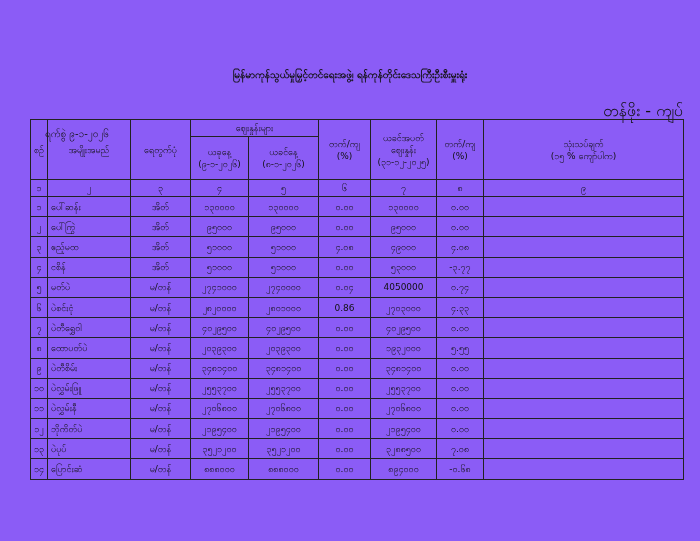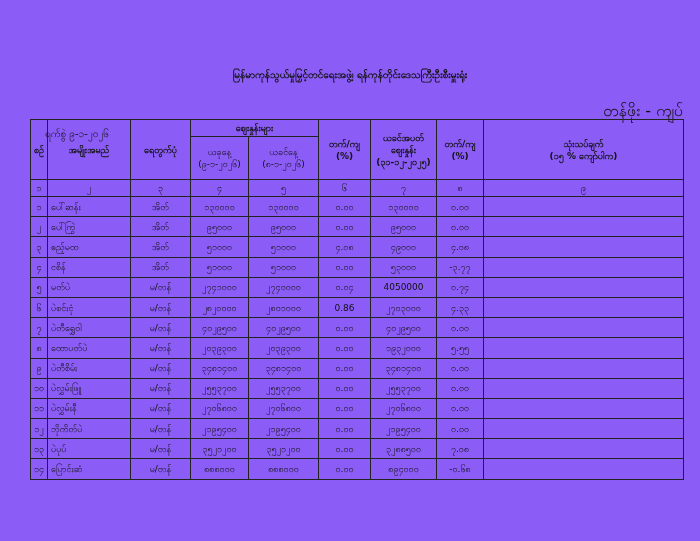--- a/index.html
+++ b/index.html
@@ -8,21 +8,21 @@
           font-family:"DejaVu Sans", "Liberation Sans", sans-serif; }
   .title { position:absolute; left:0; width:700px; text-align:center; font-size:10px; font-weight:bold; line-height:14px; }
   .title1 { top:68px; }
   .title2 { top:88px; }
   .date-label { position:absolute; left:45px; top:104px; font-size:10px; line-height:14px;margin-top:23px; }
   .unit-label { position:absolute; right:17px; top:104px; font-size:16px; line-height:14px; text-align:right; }
   table.grid { position:absolute; left:30px; top:119px; width:653px; border-collapse:collapse; table-layout:fixed;
                font-size:9px; }
   table.grid td, table.grid th { border:1px solid #222; padding:0; text-align:center; vertical-align:middle;
                                  font-weight:normal; line-height:12px; overflow:hidden; white-space:nowrap; }
-  table.grid tr.h1 th { height:16px;font-weight:bold; }
+  table.grid tr.h1 th { height:16px; }
   table.grid tr.h2 th { height:42px; }
   table.grid tr.nums td { height:16px; }
   table.grid tr.row td { height:19.2px; }
   table.grid td.name { text-align:left; padding-left:3px;margin-left:44px; }
   .sub { display:block; }
   table.grid { border:1.5px solid #111; }
 </style>
 </head>
 <body>
 

